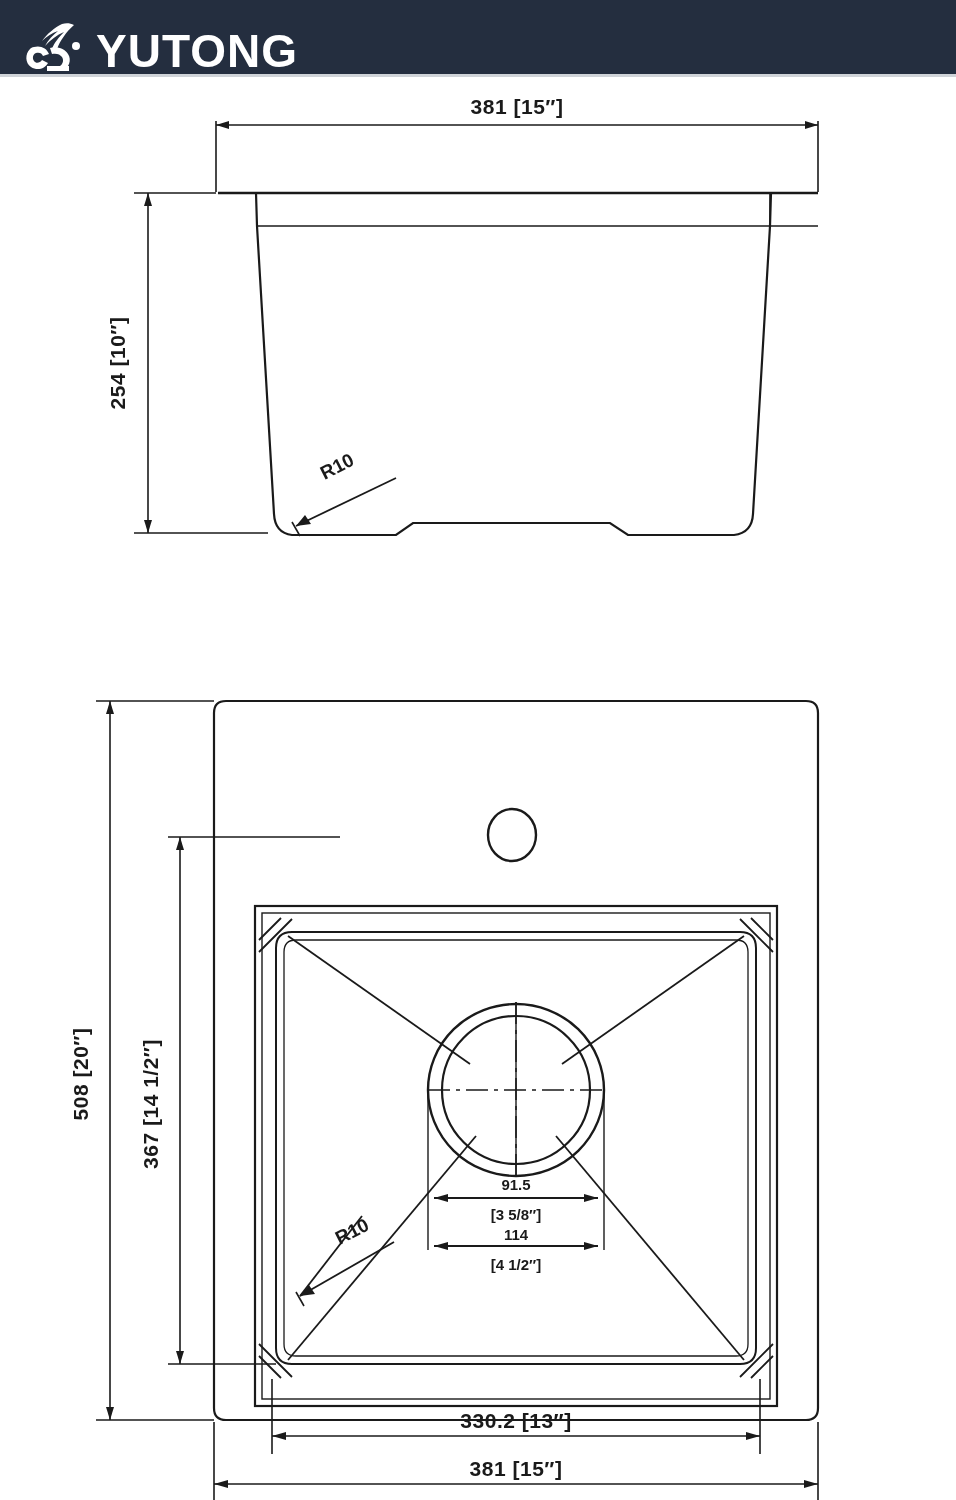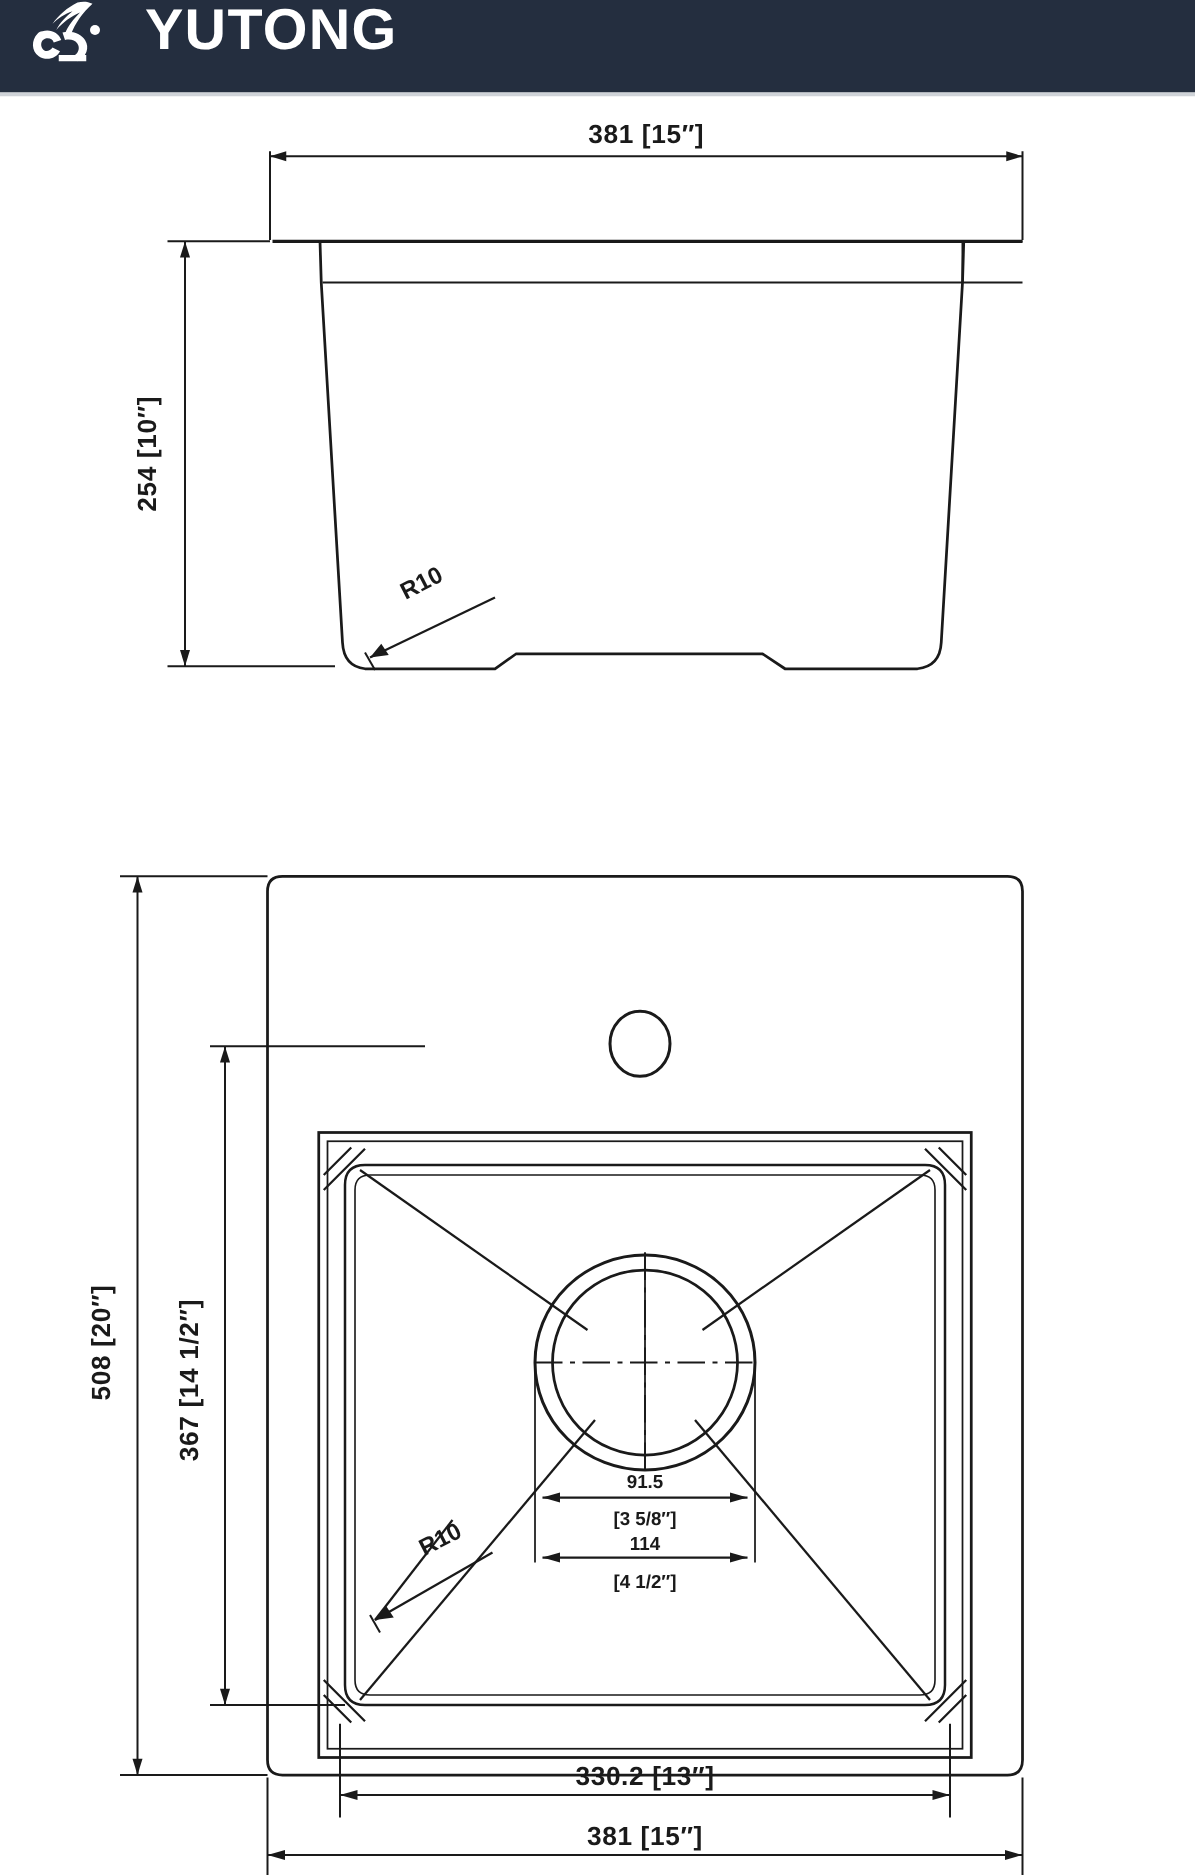--- a/index.html
+++ b/index.html
@@ -18,23 +18,22 @@
   }
 
   
   #header {
     position: absolute;
     left: 0; top: 0;
     width: 956px;
     height: 74px;
     background: #242e3f;
     display: flex;
-    align-items: flex-start;
+    align-items: flex-end;
     padding-left: 22px;
-    gap: 20px;
   }
   #header-rule {
     position: absolute;
     left: 0; top: 74px;
     width: 956px; height: 3px;
     background: #cfd3d8;
   }
   #logo-mark { width: 66px; height: 52px; flex: 0 0 auto; }
   #brand-word {
     color: #ffffff;

